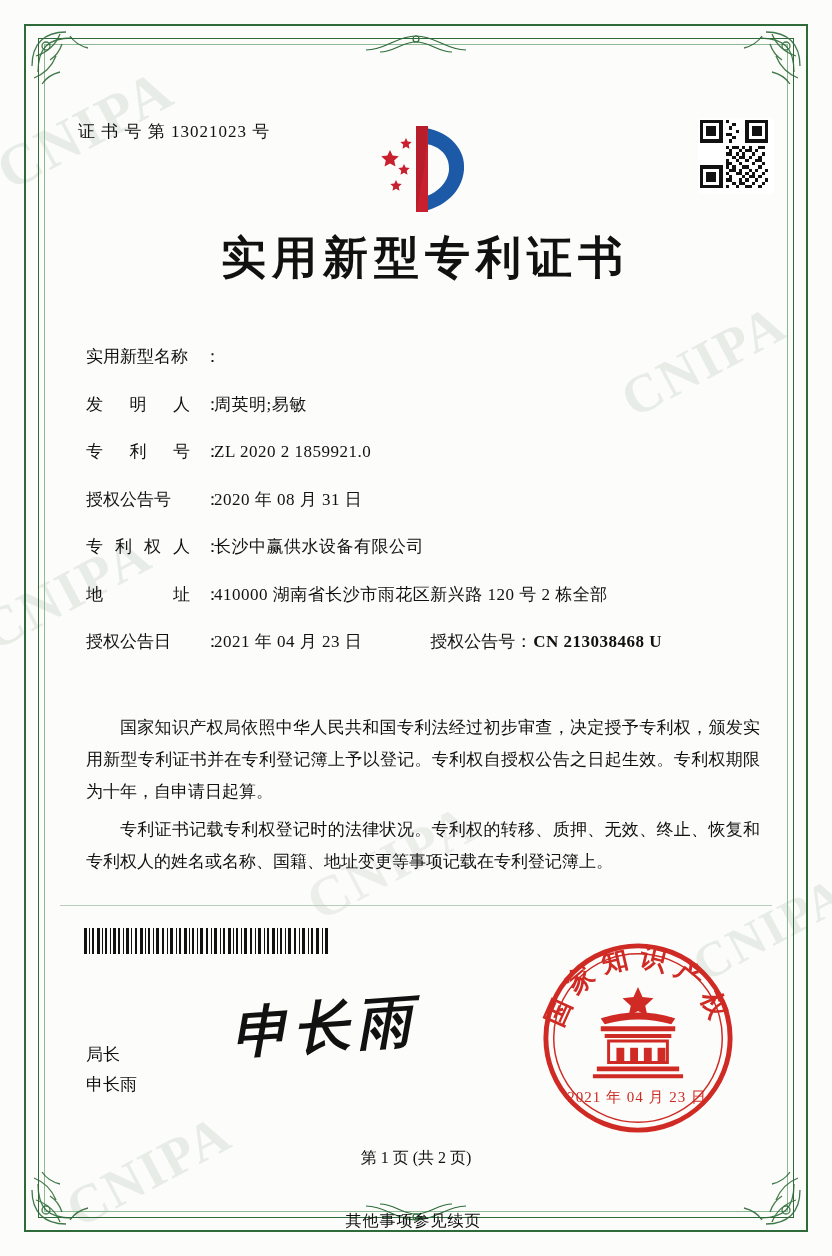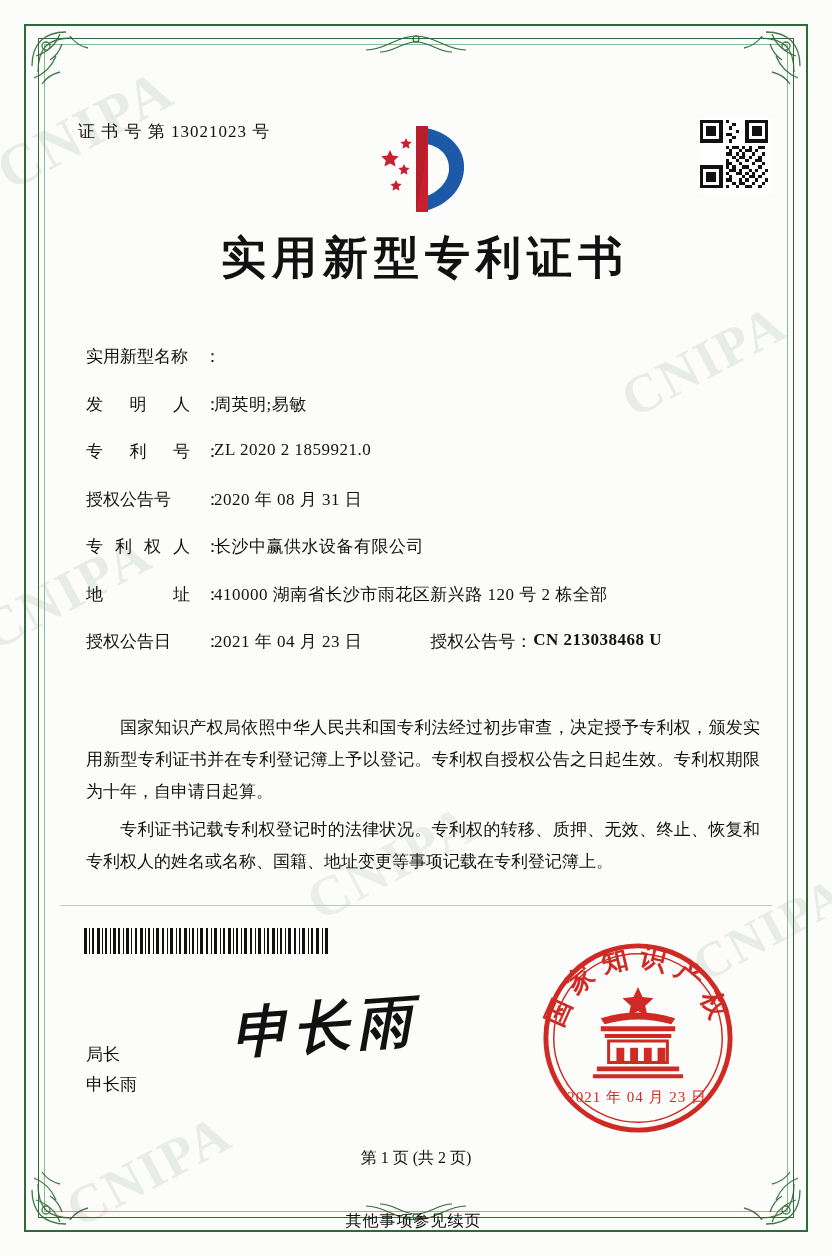--- a/index.html
+++ b/index.html
@@ -148,21 +148,21 @@
   .fields {
     position: absolute;
     left: 86px;
     right: 70px;
     top: 345px;
     font-size: 17px;
     color: #111;
   }
   .field-row {
     display: flex;
-    align-items: flex-start;
+    align-items: center;
     margin-bottom: 24.5px;
   }
   .field-label {
     width: 118px;
     flex: 0 0 118px;
     letter-spacing: 0;
   }
   .lbl-spread  { display: flex; justify-content: space-between; width: 104px; }
   .field-colon { width: 10px; flex: 0 0 10px; }
   .field-value { flex: 1; letter-spacing: .5px; }

